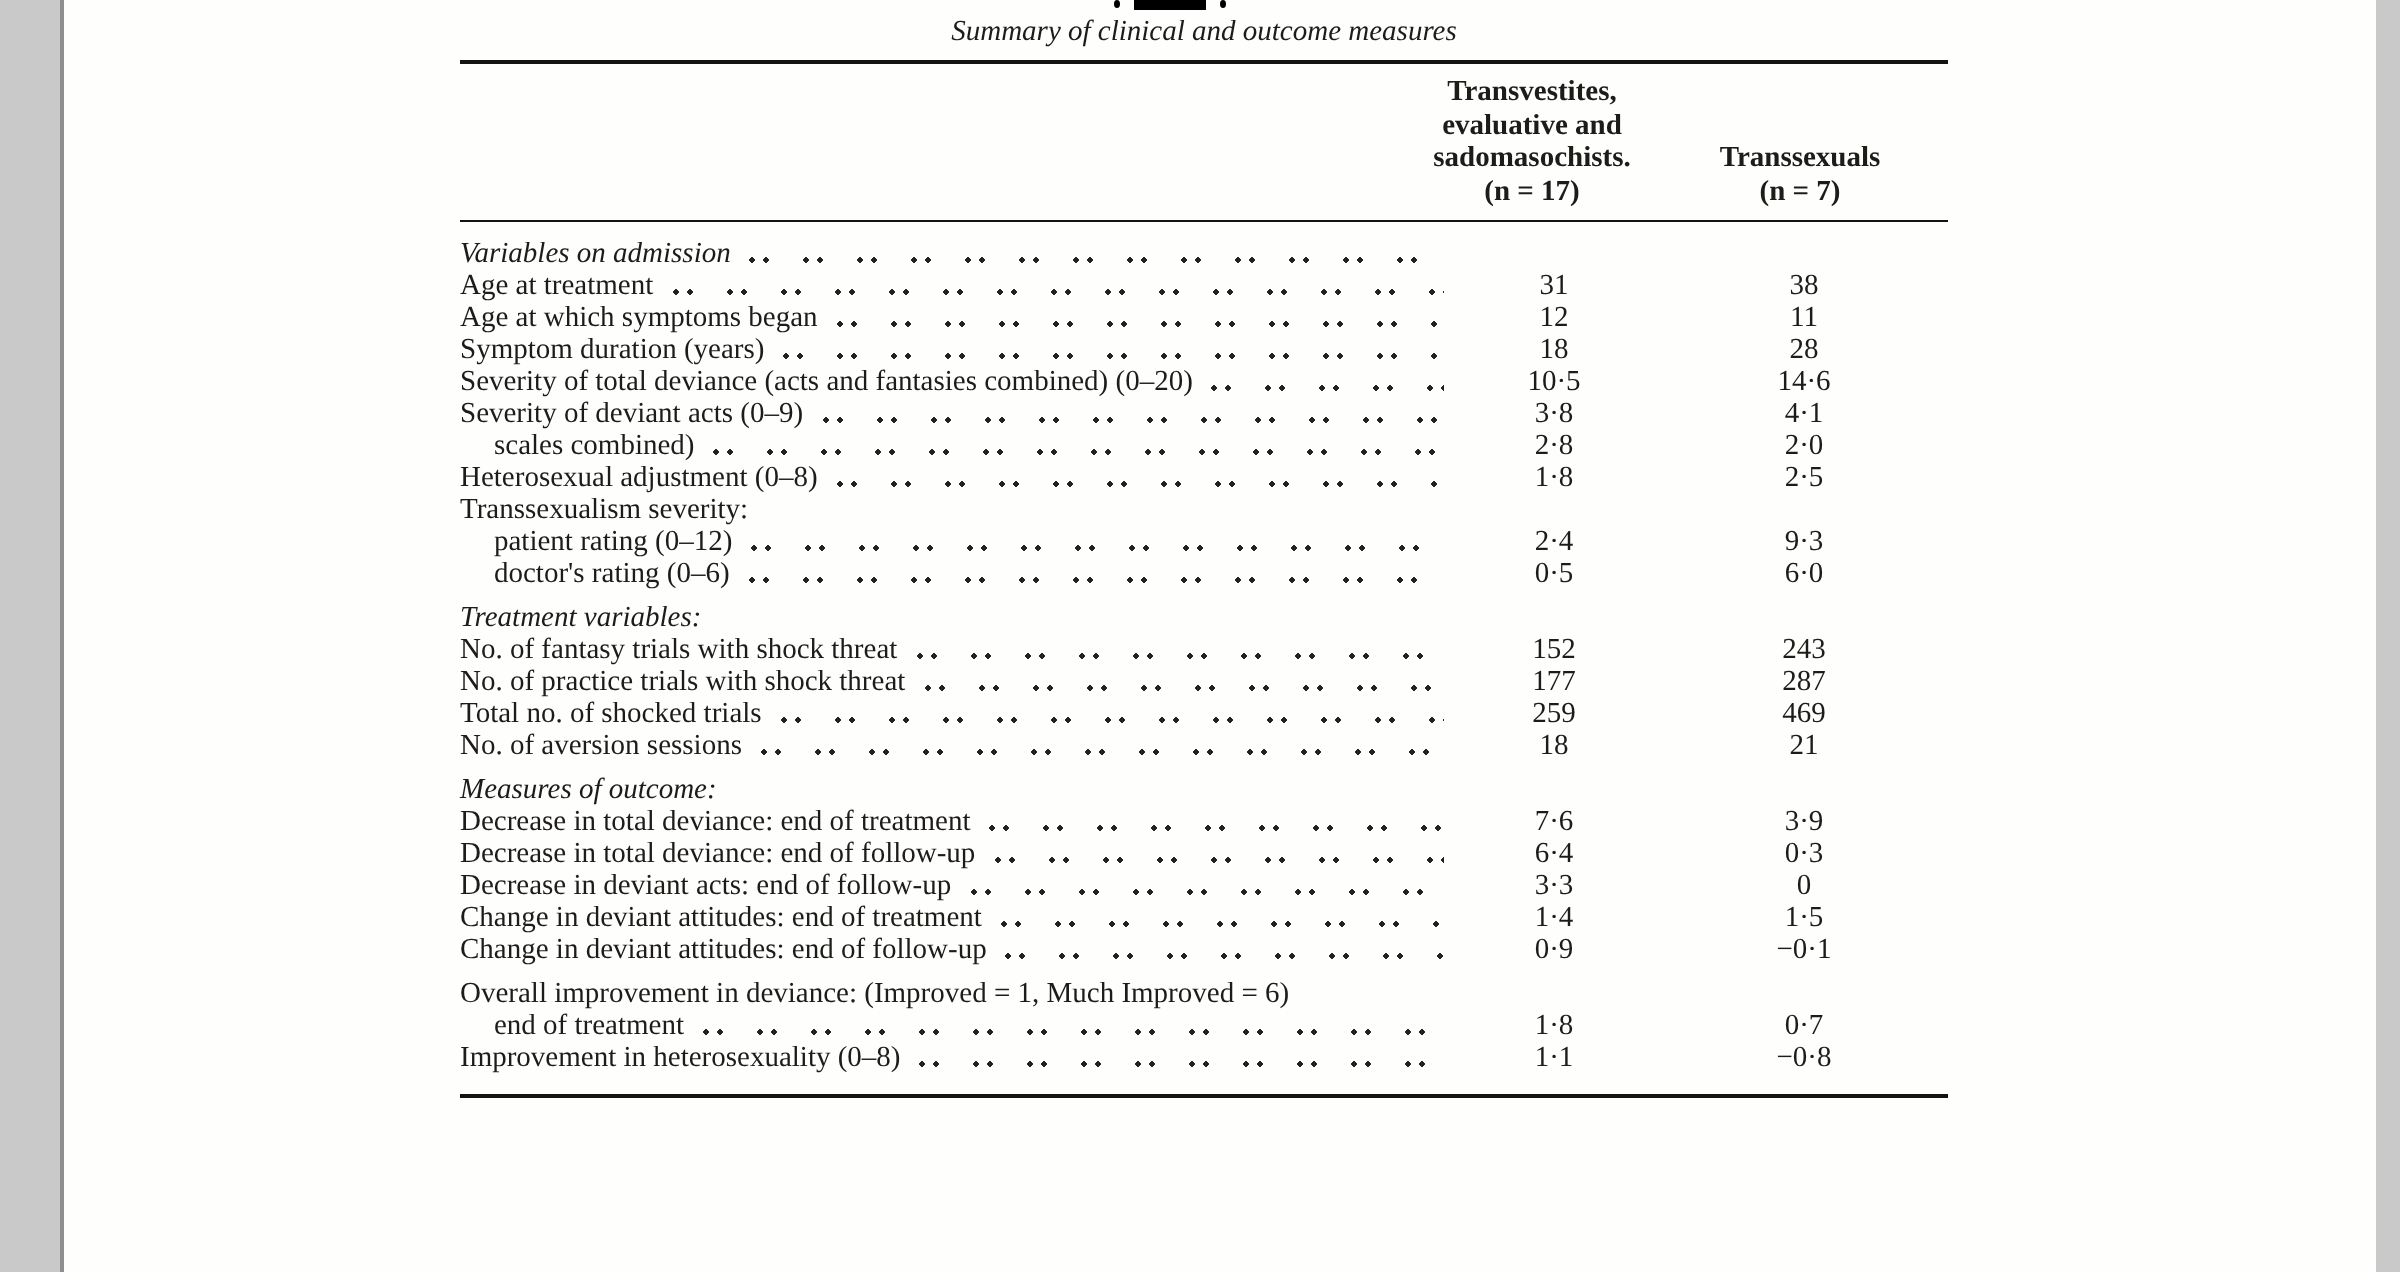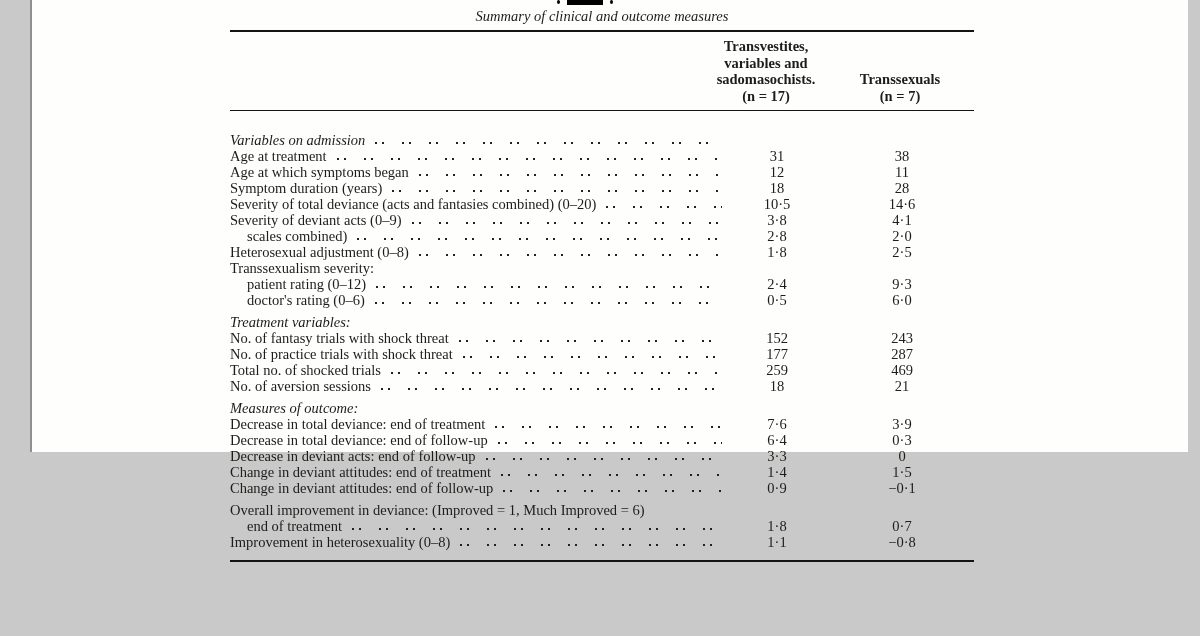--- a/index.html
+++ b/index.html
@@ -4,21 +4,21 @@
 <style>
   html,body{margin:0;padding:0;}
   body{
     width:1200px;height:636px;position:relative;
     background:#c9c9c9;
     font-family:"Liberation Serif", serif;
     color:#1e1c19;
     overflow:hidden;
   }
   .page{
-    position:absolute;left:30px;top:0;width:1156px;height:452px;
+    position:absolute;left:30px;top:0;width:1156px;height:636px;
     background:#fefefd;
     border-left:2px solid #8f8f8f;
   }
   .fragment{
     position:absolute;top:0;left:525px;height:7px;
     display:flex;align-items:flex-start;gap:7px;
   }
   .frag-dot{width:3px;height:4px;background:#000;border-radius:50%;}
   .frag-bar{width:36px;height:5px;background:#000;}
   .table-wrap{
@@ -37,21 +37,21 @@
     padding:6px 15px 6px 0;
   }
   .hspacer{flex:1;}
   .col-head{
     text-align:center;font-size:14.5px;line-height:16.5px;white-space:nowrap;font-weight:bold;
   }
   .col-head.col1{width:150px;}
   .col-head.col2{width:118px;}
   .tbody{padding:4px 0 5px 0;font-size:14.5px;}
   .section{margin-top:6px;}
-  .section:first-child{margin-top:17px;}
+  .section:first-child{margin-top:4px;}
   .row{
     display:flex;align-items:baseline;
     line-height:16px;padding-right:27px;white-space:nowrap;
   }
   .row .label{flex:none;}
   .row.indent .label{padding-left:17px;}
   .row.italic .label{font-style:italic;}
   .leader{
     flex:1;align-self:stretch;
     margin:0 10px 0 9px;
@@ -79,21 +79,21 @@
 
   <div class="table-wrap">
     <div class="title1">Summary of clinical and outcome measures</div>
 
     <div class="rule thick"></div>
 
     <div class="header-row">
       <div class="hspacer"></div>
       <div class="col-head col1">
         <div>Transvestites,</div>
-        <div>variables and</div>
+        <div>evaluative and</div>
         <div>sadomasochists.</div>
         <div>(n = 17)</div>
       </div>
       <div class="col-head col2">
         <div>Transsexuals</div>
         <div>(n = 7)</div>
       </div>
     </div>
 
     <div class="rule thin"></div>

